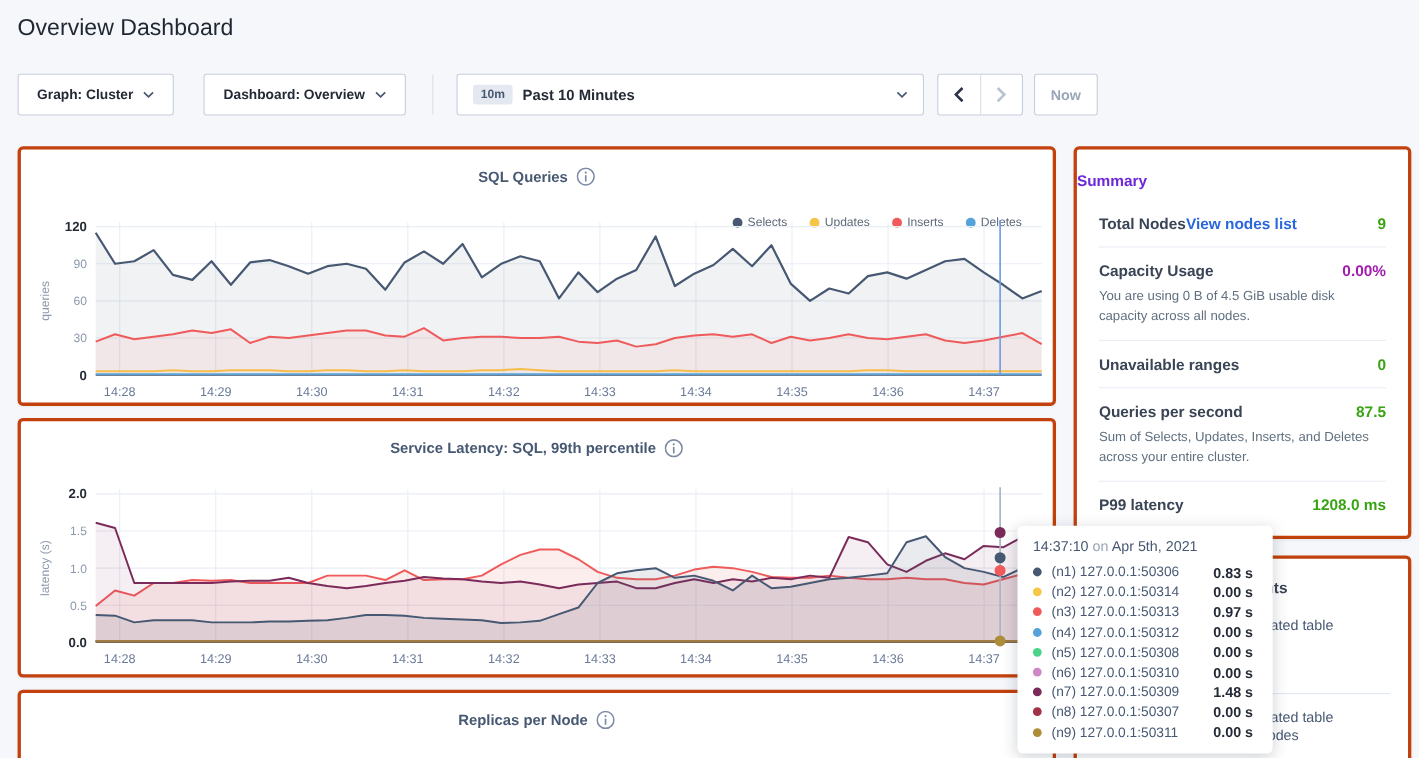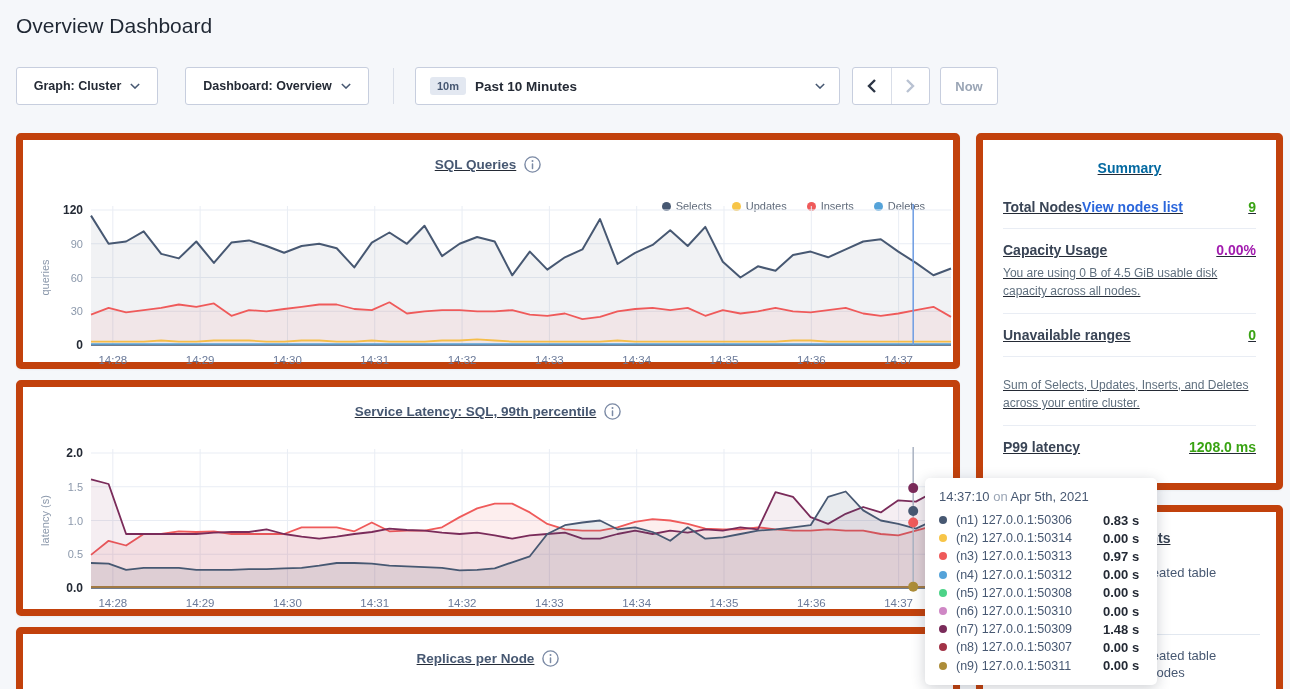--- a/index.html
+++ b/index.html
@@ -40,22 +40,22 @@
     flex:1; background:none; border:none; display:flex; align-items:center;
     justify-content:center; cursor:pointer;
   }
   .arrow-btn + .arrow-btn { border-left:1px solid #d9dee8; }
   .arrow { width:9px; height:14px; fill:none; stroke-width:2.4; }
   .arrow.on { stroke:#2c3545; }
   .arrow.off { stroke:#b9c2d2; }
   .now-btn { left:940px; width:58px; color:#9aa5b5; font-size:13px; }
   
   .card {
-    position:absolute; background:#fff; border:7px solid #c2410c;
-    border-radius:5px; box-shadow:0 1px 2px rgba(40,50,70,.05);text-decoration:underline;
+    position:absolute; background:#fff; border:3px solid #c2410c;
+    border-radius:5px; box-shadow:0 1px 2px rgba(40,50,70,.05);
   }
   #chart1 { left:16px; top:133px; width:944px; height:236px; }
   #chart2 { left:16px; top:380px; width:944px; height:236px; }
   #chart3 { left:16px; top:627px; width:944px; height:90px; }
   #summary-card { left:976px; top:133px; width:307px; height:357px; }
   #events-card  { left:976px; top:505px; width:307px; height:200px; }
   .chart-title-row {
     display:flex; align-items:center; justify-content:center; gap:8px;
     padding-top:16px; font-size:13.5px; font-weight:700; color:#475872;
   }
@@ -69,21 +69,21 @@
   .chart-svg { position:absolute; left:8px; width:928px; height:172px; }
   #chart1 .chart-svg { top:60px; }
   #chart2 .chart-svg { top:55px; }
   .ytick { font-size:11px; fill:#8b98ab; }
   .ytick.bold { font-size:12px; font-weight:700; fill:#242a35; }
   .xtick { font-size:11.5px; fill:#6b7a99; }
   .ylab { font-size:11px; fill:#8b98ab; }
   .grid { stroke:#e9edf4; stroke-width:1; }
   
   .panel-heading {
-    text-align:center; font-size:14px; font-weight:700; color:#0369a1;
+    text-align:left; font-size:14px; font-weight:700; color:#6d28d9;
     padding-top:20px;
   }
   .sum-body { padding:10px 20px 0 20px; }
   .sum-row { padding:13px 0; border-bottom:1px solid #e9edf4; }
   .sum-row:last-child { border-bottom:none; }
   .sum-line { display:flex; align-items:baseline; }
   .sum-label { font-size:14px; font-weight:700; color:#394455; }
   .sum-link { font-size:14px; font-weight:700; cursor:pointer; text-decoration:none; }
   .sum-value { margin-left:auto; font-size:14px; font-weight:700; }
   .sum-desc { font-size:12px; color:#60707f; line-height:1.5; margin-top:6px; }
@@ -310,20 +310,24 @@
       </div>
       <div class="sum-desc">You are using 0 B of 4.5 GiB usable disk capacity across all nodes.</div>
     </div>
     <div class="sum-row">
       <div class="sum-line">
         <span class="sum-label">Unavailable ranges</span>
         <span class="sum-value green" style="color: rgb(57, 163, 19);">0</span>
       </div>
     </div>
     <div class="sum-row">
+      <div class="sum-line">
+        <span class="sum-label">Queries per second</span>
+        <span class="sum-value green" style="color: rgb(57, 163, 19);">87.5</span>
+      </div>
       <div class="sum-desc">Sum of Selects, Updates, Inserts, and Deletes across your entire cluster.</div>
     </div>
     <div class="sum-row">
       <div class="sum-line">
         <span class="sum-label">P99 latency</span>
         <span class="sum-value green" style="color: rgb(57, 163, 19);">1208.0 ms</span>
       </div>
     </div>
   </div>
 </div>

